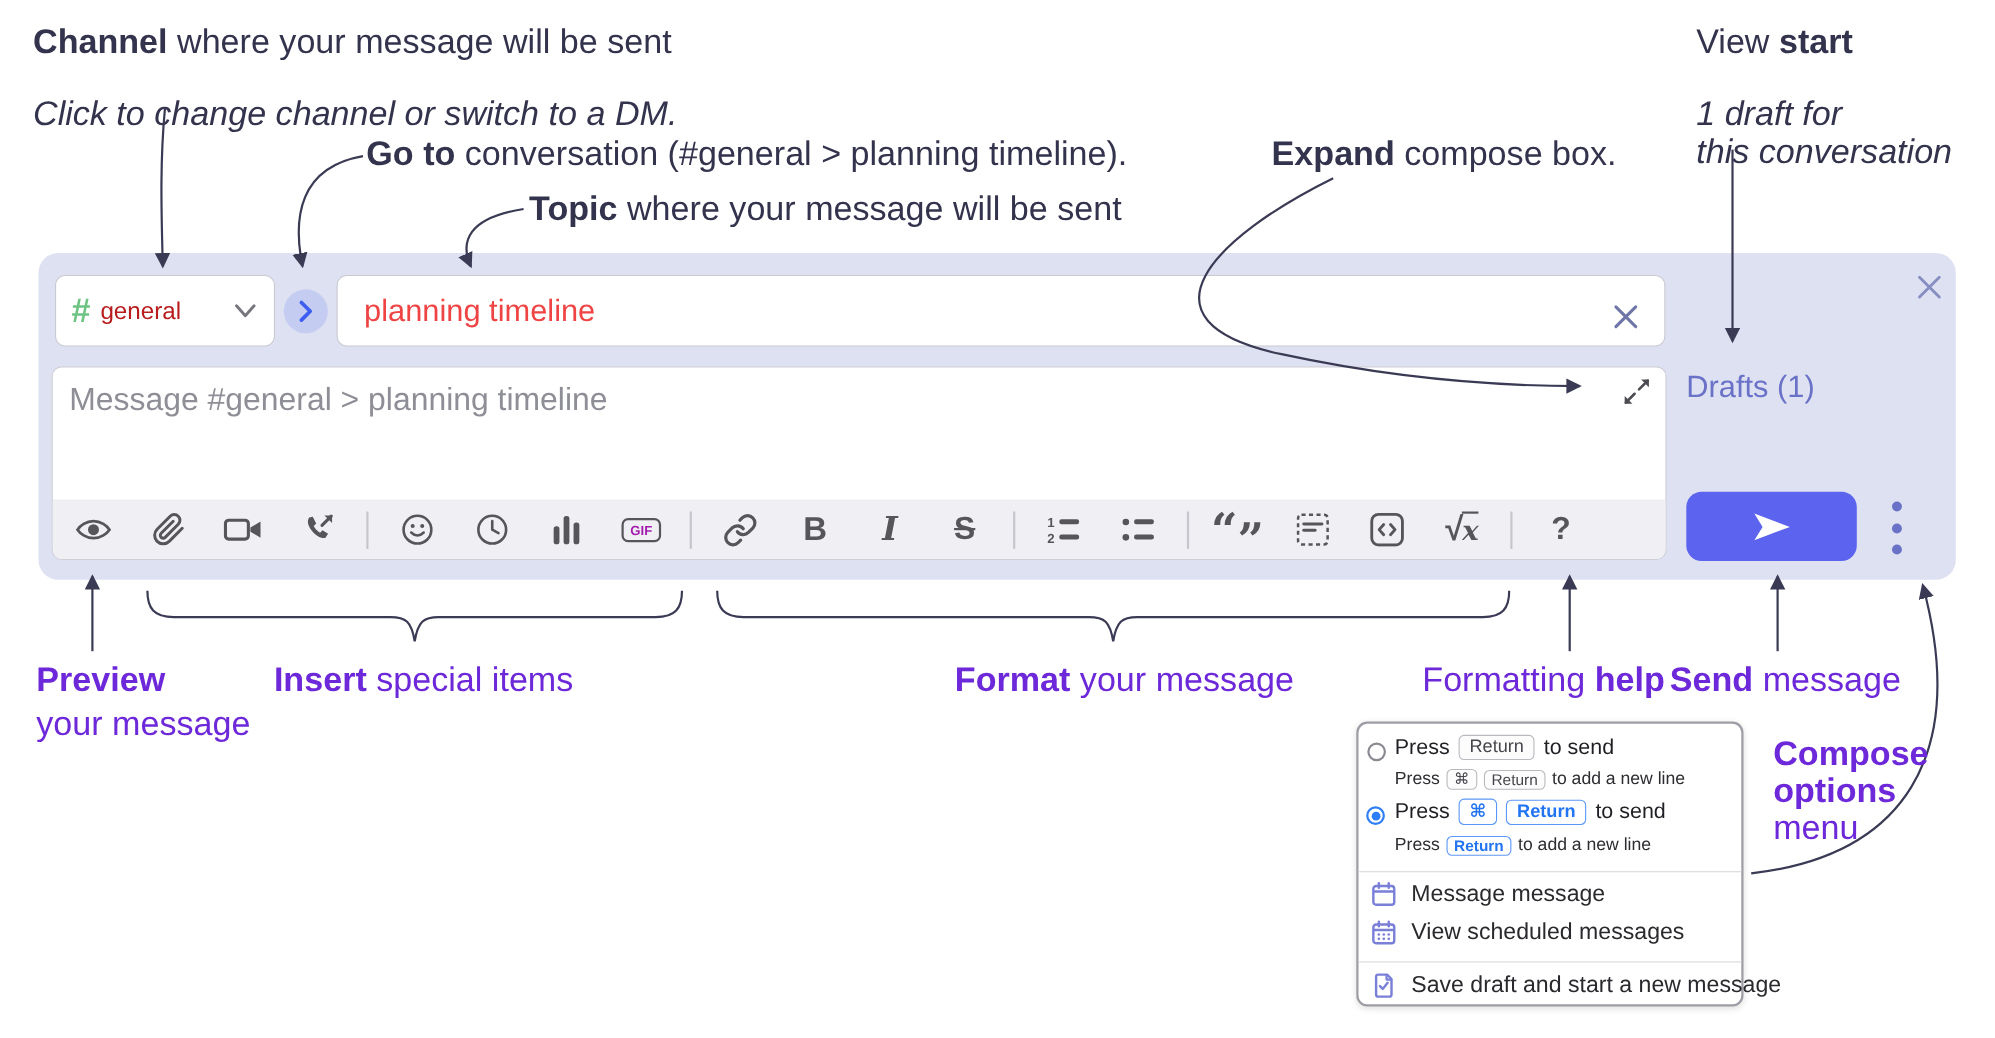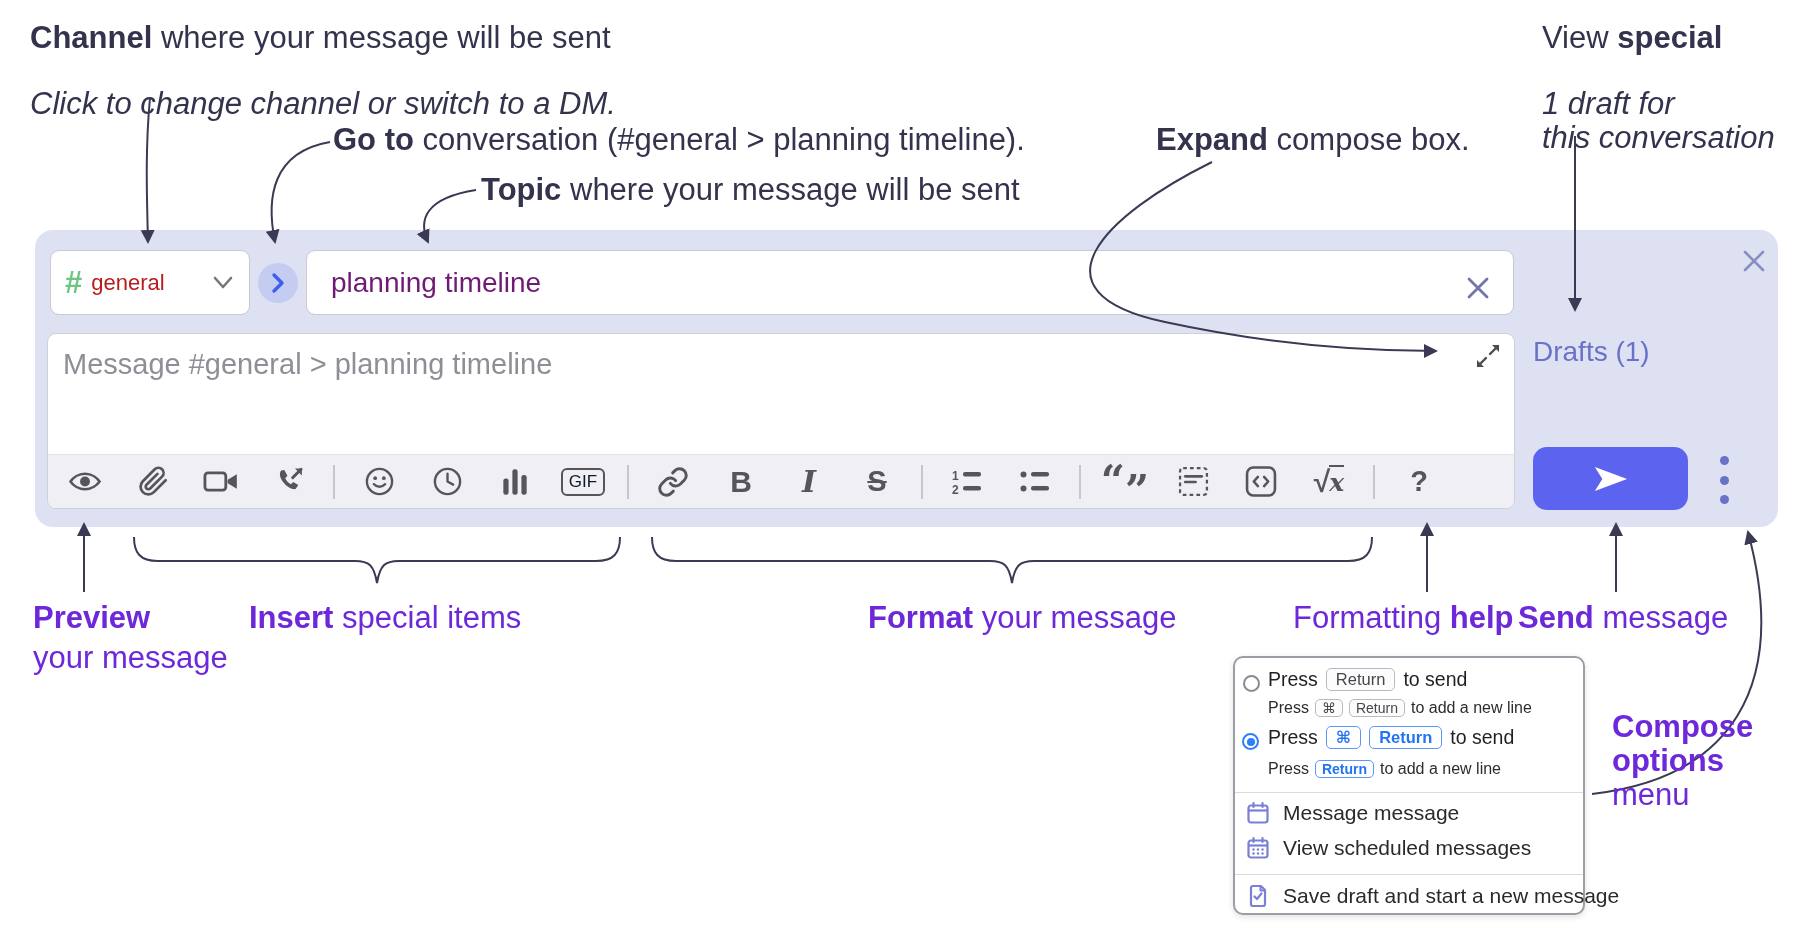--- a/index.html
+++ b/index.html
@@ -12,34 +12,34 @@
   .ital{font-style:italic;margin-top:32px;}
   
   .compose{left:35px;top:230px;width:1743px;height:297px;background:#dee1f2;border-radius:18px;}
   .pill{background:#fff;border:1px solid #c9c9d1;border-radius:9px;display:flex;align-items:center;}
   .channel-pill{left:50px;top:250px;width:200px;height:65px;padding:0 14px;box-sizing:border-box;}
   .hash{color:#6ec583;font-weight:700;font-size:31px;margin-right:9px;}
   .channel-name{font-size:22px;color:#b91c1c;flex:1;}
   .goto-circle{left:258px;top:263px;width:40px;height:40px;border-radius:50%;background:#c4ccf2;
                display:flex;align-items:center;justify-content:center;}
   .topic-input{left:306px;top:250px;width:1208px;height:65px;background:#fff;border:1px solid #c9c9d1;
-               border-radius:9px;box-sizing:border-box;font-size:28px;color:#701a75;padding:0 60px 0 24px;
+               border-radius:9px;box-sizing:border-box;font-size:28px;color:#ef4444;padding:0 60px 0 24px;
                font-family:"Liberation Sans","DejaVu Sans",sans-serif;outline:none;}
   .msg-box{left:47px;top:333px;width:1468px;height:176px;background:#fff;border:1px solid #cfcfd7;
            border-radius:9px;box-sizing:border-box;}
   .placeholder{left:62px;top:347px;font-size:29px;color:#8e8e97;}
   .toolbar{position:absolute;left:0;bottom:0;width:100%;height:54px;background:#f0f0f4;
            border-top:1px solid #e3e3e8;border-radius:0 0 8px 8px;display:flex;align-items:center;padding-left:3px;box-sizing:border-box;}
   .tslot{width:68px;height:54px;display:flex;align-items:center;justify-content:center;color:#55555a;}
   .tdiv{width:22px;height:54px;display:flex;align-items:center;justify-content:center;}
   .tdiv i{display:block;width:2px;height:34px;background:#c6c6cc;}
   .tb-letter{font-size:30px;font-weight:700;color:#55555a;}
   .tb-italic{font-family:"DejaVu Serif","Liberation Serif",serif;font-style:italic;font-weight:600;font-size:30px;}
   .tb-strike{font-weight:600;font-size:29px;text-decoration:line-through;}
-  .gif-box{border:2.5px solid #55555a;border-radius:6px;padding:2px 6px;font-size:17px;font-weight:400;color:#0f172a;}
+  .gif-box{border:2.5px solid #55555a;border-radius:6px;padding:2px 6px;font-size:12px;font-weight:700;color:#a21caf;}
   .quote-glyph{font-family:"DejaVu Serif","Liberation Serif",serif;font-weight:900;font-size:42px;color:#55555a;line-height:20px;}
   .math{font-size:30px;font-weight:600;color:#55555a;display:flex;align-items:flex-start;}
   .math .mx{font-family:"DejaVu Serif","Liberation Serif",serif;font-style:italic;font-size:25px;font-weight:600;
             border-top:2.5px solid #55555a;margin-left:-1px;padding-top:1px;}
   .help-q{font-size:29px;font-weight:600;color:#55555a;}
   .drafts{left:1533px;top:336px;font-size:28px;color:#6a72c8;}
   .send-btn{left:1533px;top:447px;width:155px;height:63px;background:#5b63ef;border:none;border-radius:14px;
             display:flex;align-items:center;justify-content:center;cursor:pointer;}
   .dots{left:1712px;top:456px;width:24px;height:48px;display:flex;flex-direction:column;align-items:center;justify-content:space-between;}
   .dots i{width:9px;height:9px;border-radius:50%;background:#6a72c8;display:block;}
@@ -78,21 +78,21 @@
 
   <div class="abs ann" style="left:481px;top:172px;">
     <b>Topic</b><span> where your message will be sent</span>
   </div>
 
   <div class="abs ann" style="left:1144px;top:122px;margin-left:12px;">
     <b>Expand</b><span> compose box.</span>
   </div>
 
   <div class="abs ann" style="left:1542px;top:20px;">
-    <span>View </span><b>special</b>
+    <span>View </span><b>start</b>
   </div>
   <div class="abs ann ital" style="left:1542px;top:54px;">1 draft for</div>
   <div class="abs ann ital" style="left:1542px;top:88px;">this conversation</div>
 
   <div class="abs compose">
 
     <div class="abs pill channel-pill" style="left:15px;top:20px;">
       <span class="hash">#</span>
       <span class="channel-name">general</span>
       <svg width="24" height="16" viewBox="0 0 24 16">
@@ -303,21 +303,21 @@
   </div>
 
   <div class="abs blabel" style="left:1267px;top:598px;margin-left:26px;">
     <span>Formatting </span><b>help</b>
   </div>
 
   <div class="abs blabel" style="left:1518px;top:598px;">
     <b>Send</b><span> message</span>
   </div>
 
-  <div class="abs blabel" style="left:1612px;top:668px;line-height:34px;margin-top:42px;">
+  <div class="abs blabel" style="left:1612px;top:668px;line-height:34px;">
     <b>Compose</b><br>
     <b>options</b><br>
     <span>menu</span>
   </div>
 
   <div class="abs popup"></div>
 
   <div class="abs radio" style="left:1243px;top:675px;"></div>
   <div class="abs p-main" style="left:1268px;top:668px;">
     <span>Press</span>

